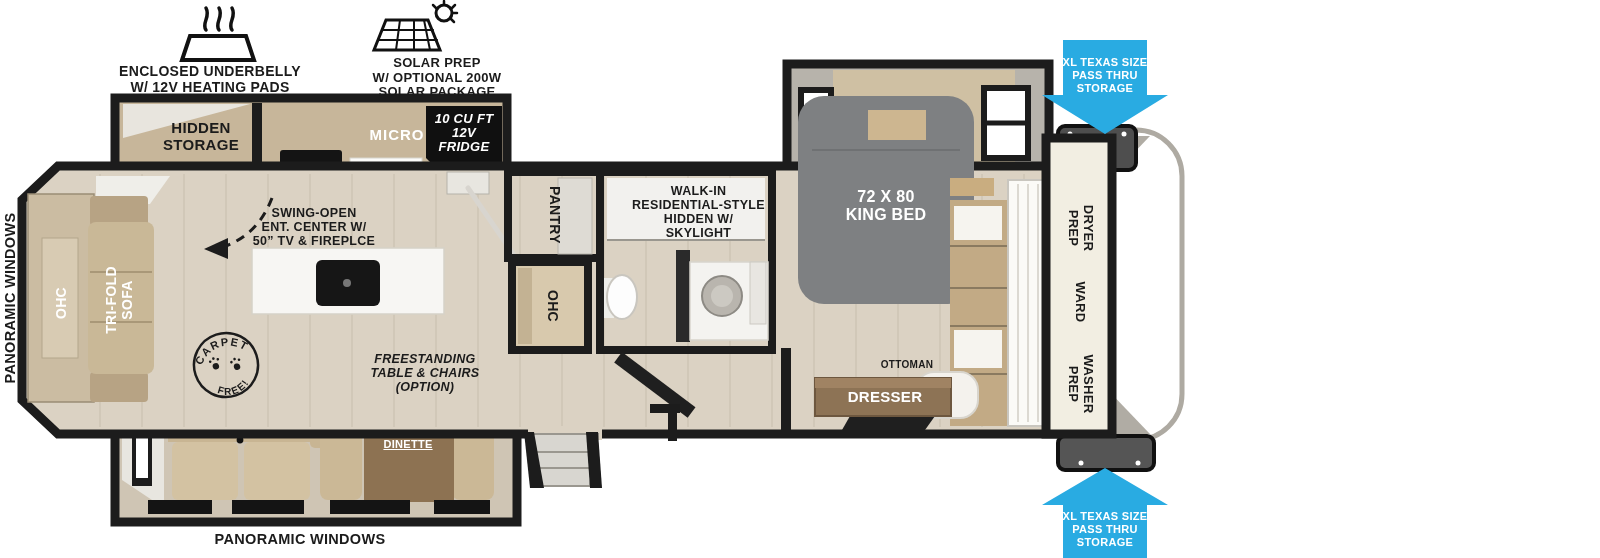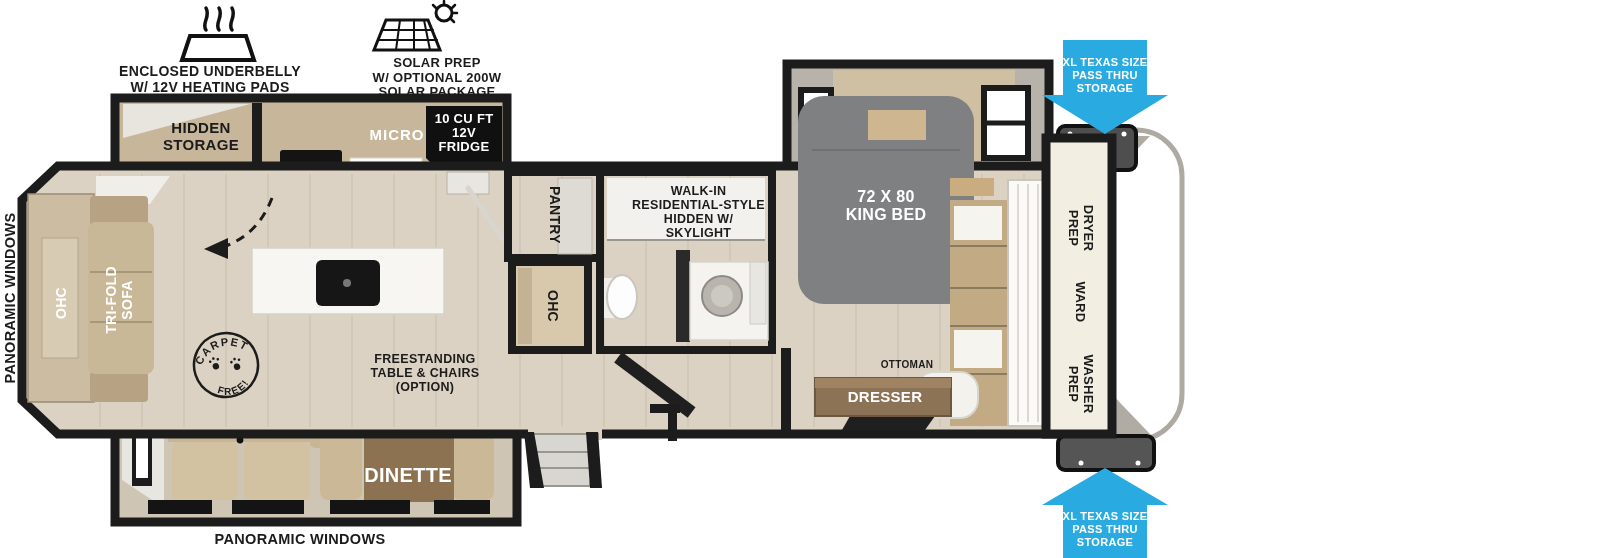--- a/index.html
+++ b/index.html
@@ -235,32 +235,35 @@
 <div class="lbl" style="left:351px;top:56px;width:172px;font-size:13px;">SOLAR PREP
 W/ OPTIONAL 200W
 SOLAR PACKAGE</div>
 
 <div class="lbl v" style="left:-92px;top:289px;width:205px;height:18px;font-size:14.5px;">PANORAMIC WINDOWS</div>
 <div class="lbl" style="left:200px;top:531px;width:200px;font-size:14.5px;">PANORAMIC WINDOWS</div>
 
 <div class="lbl" style="left:145px;top:112px;width:112px;font-size:15px;margin-top:8px;">HIDDEN
 STORAGE</div>
 <div class="lbl w" style="left:362px;top:127px;width:70px;font-size:15px;letter-spacing:1px;">MICRO</div>
-<div class="lbl w" style="left:424px;top:112px;width:80px;font-size:13px;line-height:1.08;">10 CU FT
+<div class="lbl w" style="left:424px;top:112px;width:80px;font-size:13px;line-height:1.08;font-style:italic;">10 CU FT
 12V
 FRIDGE</div>
+<div class="lbl" style="left:240px;top:206px;width:148px;font-size:12.5px;">SWING-OPEN
+ENT. CENTER W/
+50” TV &amp; FIREPLCE</div>
 
 <div class="lbl w v" style="left:32px;top:295px;width:60px;height:16px;font-size:14px;">OHC</div>
 <div class="lbl w v" style="left:65px;top:284px;width:110px;height:32px;font-size:14px;">TRI-FOLD
 SOFA</div>
 
-<div class="lbl" style="left:355px;top:352px;width:140px;font-size:12.5px;">FREESTANDING
+<div class="lbl" style="left:355px;top:352px;width:140px;font-size:12.5px;font-style:italic;">FREESTANDING
 TABLE &amp; CHAIRS
 (OPTION)</div>
-<div class="lbl w" style="left:358px;top:464px;width:100px;font-size:20px;">DINETTE</div>
+<div class="lbl w" style="left:358px;top:438px;width:100px;font-size:11px;text-decoration:underline;">DINETTE</div>
 
 <div class="lbl vc" style="left:509px;top:207px;width:90px;height:16px;font-size:14px;">PANTRY</div>
 <div class="lbl vc" style="left:522px;top:298px;width:60px;height:16px;font-size:14px;">OHC</div>
 <div class="lbl" style="left:616px;top:184px;width:165px;font-size:12.5px;">WALK-IN
 RESIDENTIAL-STYLE
 HIDDEN W/
 SKYLIGHT</div>
 
 <div class="lbl w" style="left:816px;top:188px;width:140px;font-size:16px;">72 X 80
 KING BED</div>

